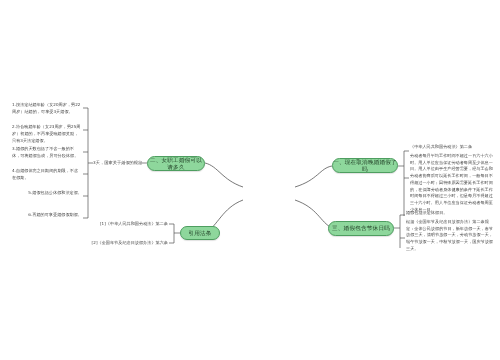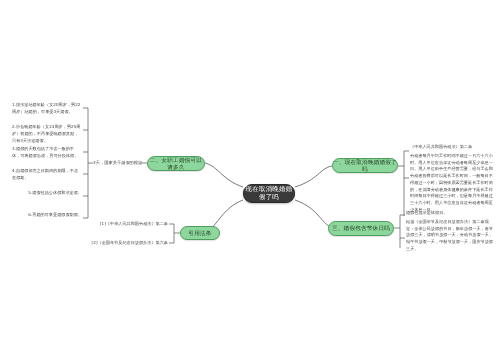--- a/index.html
+++ b/index.html
@@ -75,23 +75,20 @@
     <path d="M88,174 L83,174" fill="none" stroke="#555" stroke-width="0.7"></path>
     <path d="M88,196 L83,196" fill="none" stroke="#555" stroke-width="0.7"></path>
     <path d="M88,218 L83,218" fill="none" stroke="#555" stroke-width="0.7"></path>
 
     <path d="M180,233 L174,233" fill="none" stroke="#555" stroke-width="0.7"></path>
     <path d="M174,224 L174,243" fill="none" stroke="#555" stroke-width="0.7"></path>
     <path d="M174,224 L169,224" fill="none" stroke="#555" stroke-width="0.7"></path>
     <path d="M174,243 L169,243" fill="none" stroke="#555" stroke-width="0.7"></path>
   </svg>
 
-  <div class="node central" style="left:243px;top:184px;width:52px;height:19px;">
-    <span>现在取消晚婚婚假了吗</span>
-  </div>
 
   <div class="node branch" style="left:332px;top:158px;width:66px;height:15px;">
     <span>一、现在取消晚婚婚假了吗</span>
   </div>
   <div class="leafbox r" style="left:410px;top:144px;width:86px;">
     <p class="para">《中华人民共和国劳动法》第二条</p>
     <p class="para">劳动者每月平均工作时间不超过一百六十六小时。用人单位应当保证劳动者每周至少休息一日。用人单位由于生产经营需要，经与工会和劳动者协商后可以延长工作时间，一般每日不得超过一小时；因特殊原因需要延长工作时间的，在保障劳动者身体健康的条件下延长工作时间每日不得超过三小时，但是每月不得超过三十六小时。用人单位应当保证劳动者每周至少休息一日。</p>
   </div>
 
   <div class="node branch" style="left:328px;top:221px;width:66px;height:15px;">

